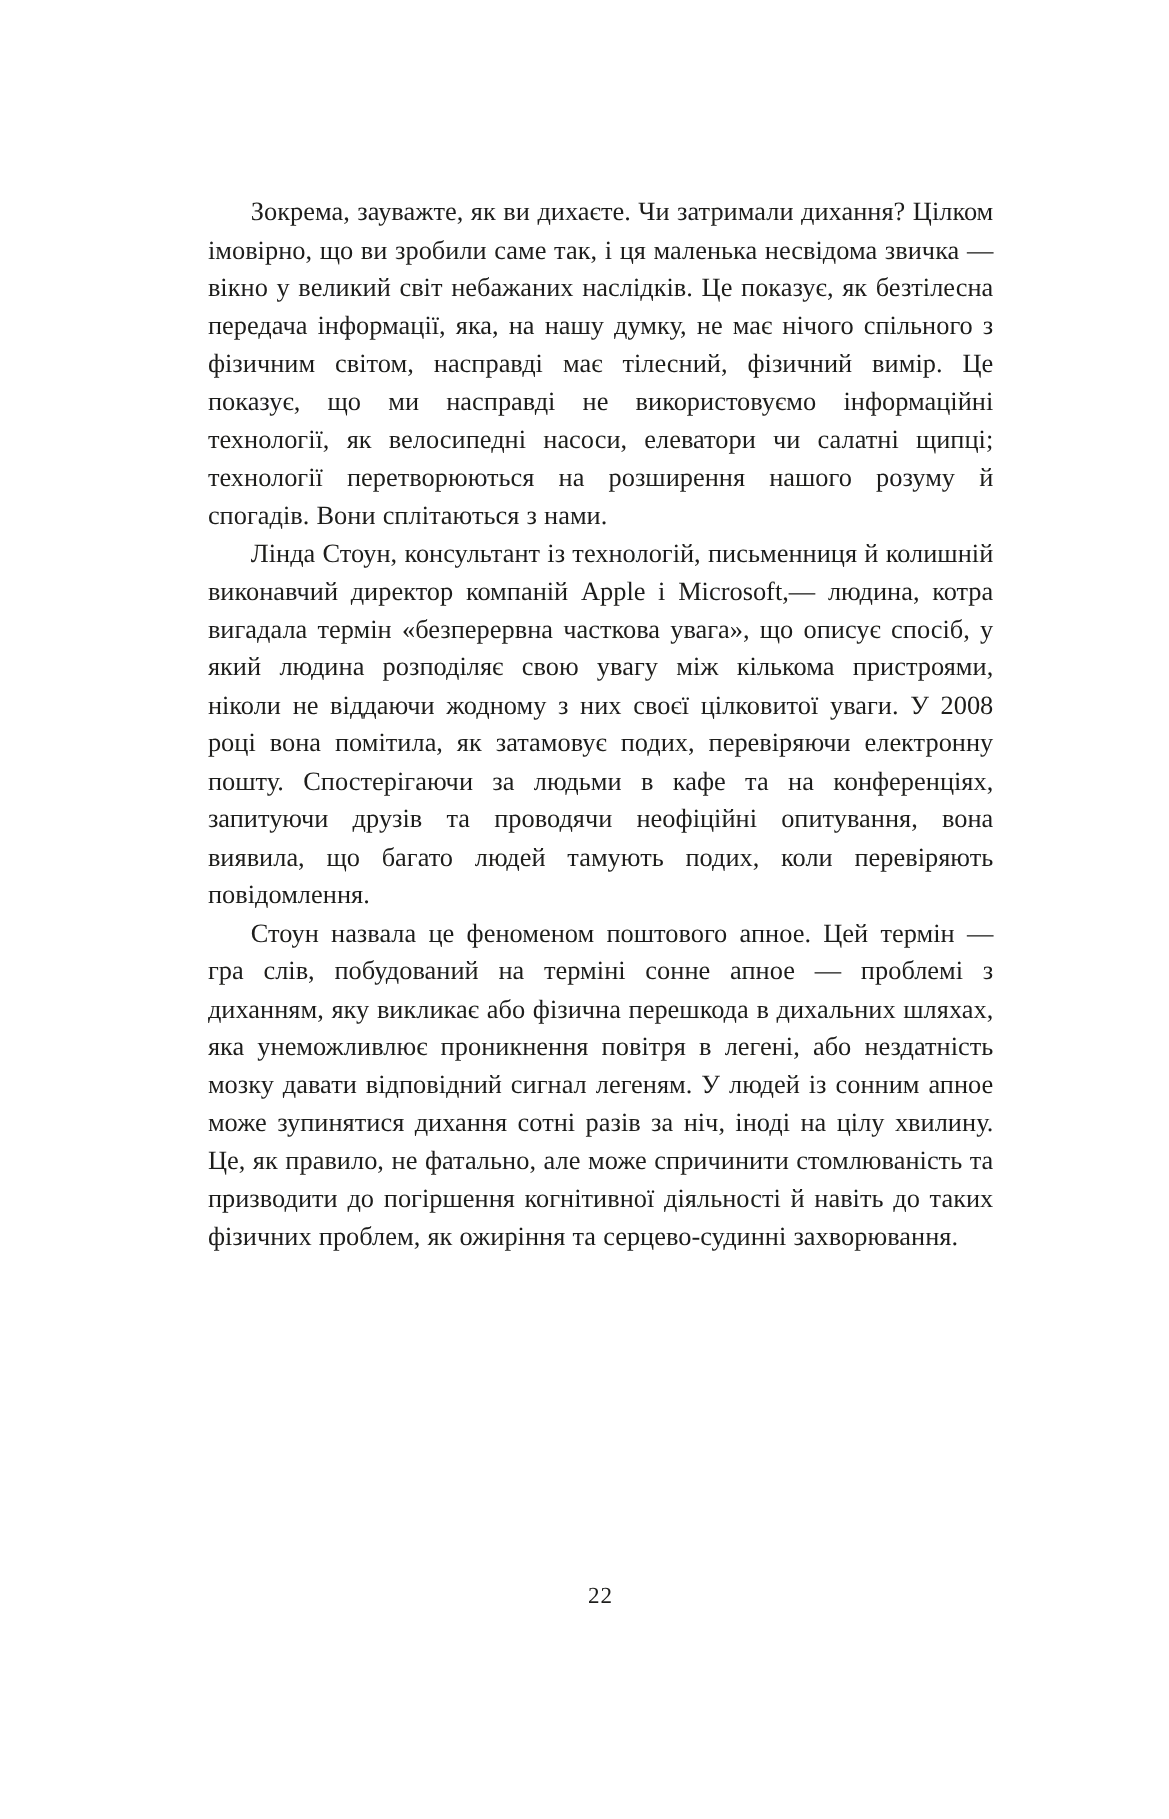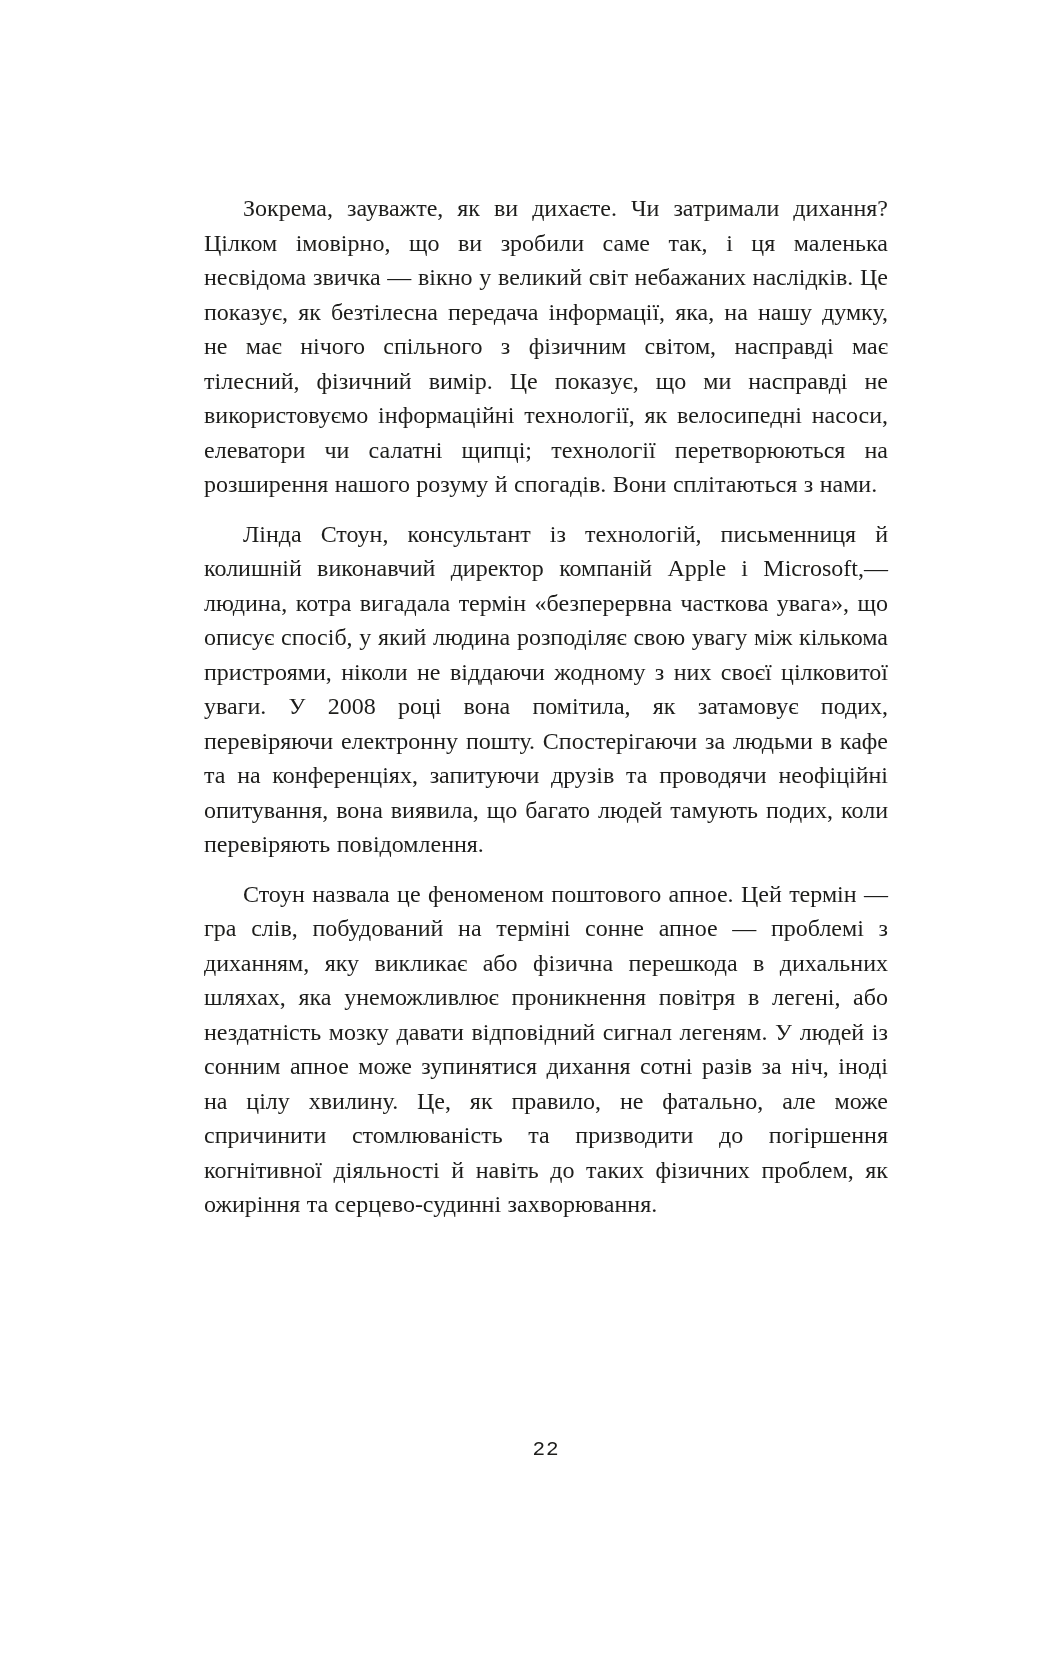--- a/index.html
+++ b/index.html
@@ -22,36 +22,35 @@
     top: 176px;
     width: 714px;
     font-size: 24px;
     line-height: 34.5px;
     text-align: justify;
     hyphens: auto;
     -webkit-hyphens: auto;
     word-spacing: 0.02em;
   }
   .text-block p {
-    margin: 15px;
+    margin: 0;
     padding: 0;
     text-indent: 39px;
   }
   .i {
   }
   .page-number {
     position: absolute;
     left: 189px;
     top: 1438px;
     width: 714px;
     text-align: center;
     font-size: 21px;
     letter-spacing: 0.04em;
     color: #1d1d1b;
-    font-family: Liberation Mono, monospace;
   }
 </style>
 </head>
 <body>
 
 <div class="page">
   <div class="text-block">
     <p><span>Зокрема, зауважте, як ви дихаєте. Чи затримали дихання? Цілком імовірно, що ви зробили саме так, і ця маленька несвідома звичка — вікно у великий світ небажаних наслідків. Це показує, як безтілесна передача інформації, яка, на нашу думку, не має нічого спільного з фізичним світом, насправді має тілесний, фізичний вимір. Це показує, що ми насправді не використовуємо інформаційні технології, як велосипедні насоси, елеватори чи салатні щипці; технології перетворюються на розширення нашого розуму й спогадів. Вони сплітаються з нами.</span></p>
     <p><span>Лінда Стоун, консультант із технологій, письменниця й колишній виконавчий директор компаній </span><span class="i">Apple</span><span> і </span><span class="i">Microsoft,</span><span>— людина, котра вигадала термін </span><span class="i">«безперервна часткова увага»</span><span>, що описує спосіб, у який людина розподіляє свою увагу між кількома пристроями, ніколи не віддаючи жодному з них своєї цілковитої уваги. У 2008 році вона помітила, як затамовує подих, перевіряючи електронну пошту. Спостерігаючи за людьми в кафе та на конференціях, запитуючи друзів та проводячи неофіційні опитування, вона виявила, що багато людей тамують подих, коли перевіряють повідомлення.</span></p>
     <p><span>Стоун назвала це феноменом поштового апное. Цей термін — гра слів, побудований на терміні сонне апное — проблемі з диханням, яку викликає або фізична перешкода в дихальних шляхах, яка унеможливлює проникнення повітря в легені, або нездатність мозку давати відповідний сигнал легеням. У людей із сонним апное може зупинятися дихання сотні разів за ніч, іноді на цілу хвилину. Це, як правило, не фатально, але може спричинити стомлюваність та призводити до погіршення когнітивної діяльності й навіть до таких фізичних проблем, як ожиріння та серцево-судинні захворювання.</span></p>

